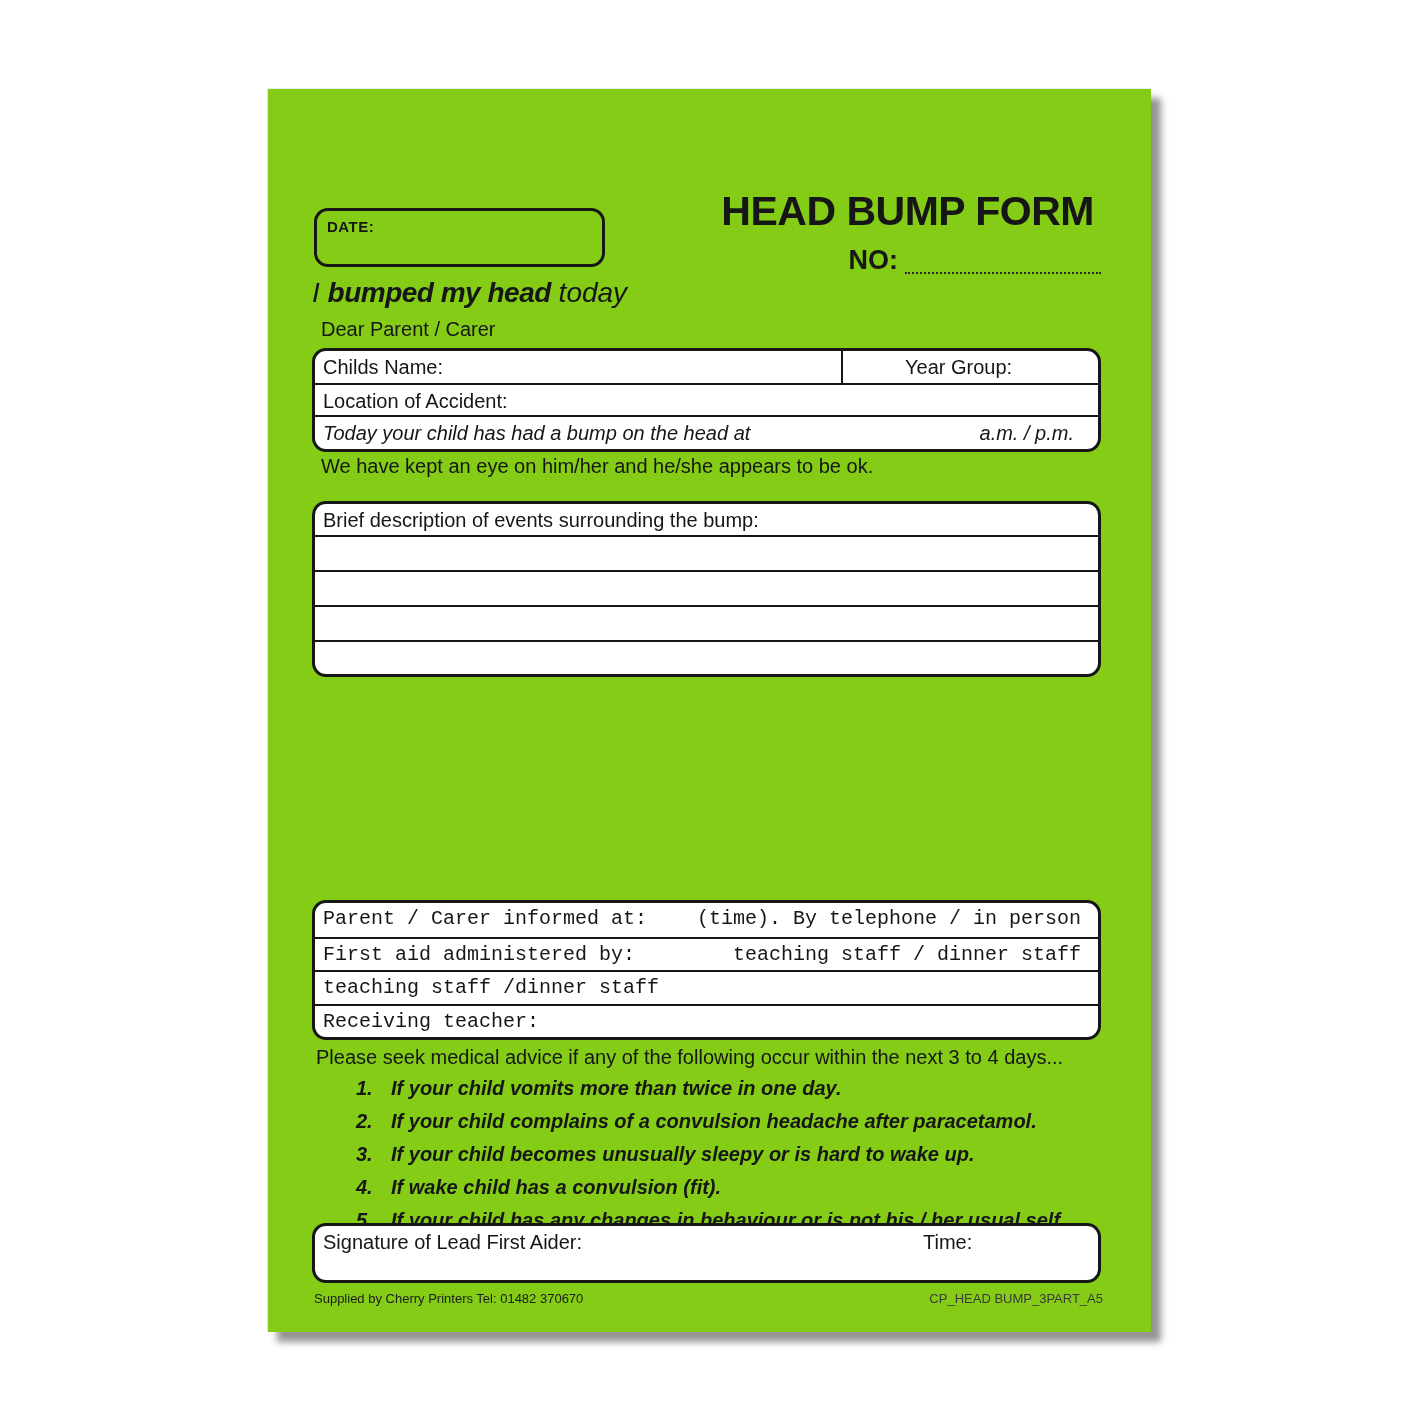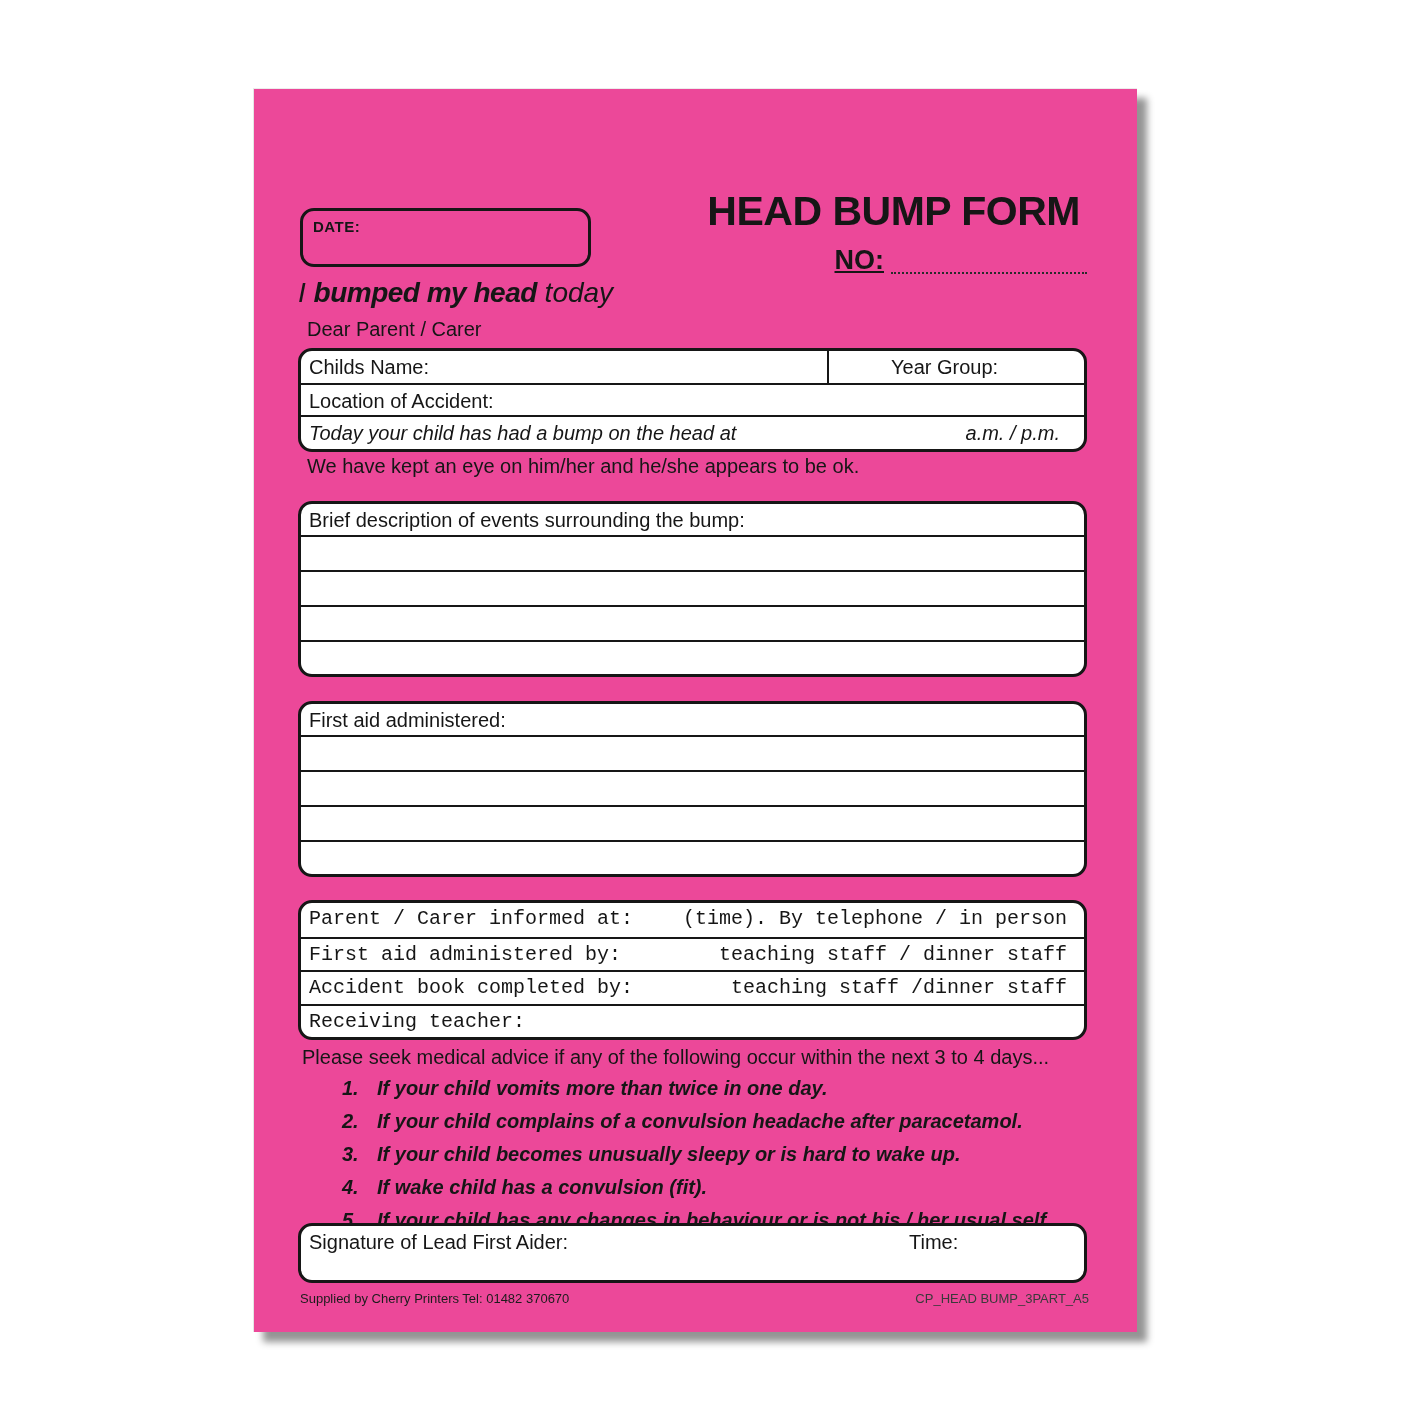--- a/index.html
+++ b/index.html
@@ -6,23 +6,23 @@
   body{
     width:1417px;height:1417px;
     background:#ffffff;
     font-family:"Liberation Sans", sans-serif;
     color:#161616;
     position:relative;
     overflow:hidden;
   }
   .sheet{
     position:absolute;
-    left:253px;top:88px;
+    left:267px;top:88px;
     width:883px;height:1243px;
-    background:#ec4899;
+    background:#84cc16;
     border-top:1px solid #ececec;
     border-left:1px solid #e6e6e6;
     box-shadow:10px 10px 7px rgba(0,0,0,0.42);
   }
   
   .date-box{
     position:absolute;left:46px;top:119px;
     width:291px;height:59px;
     border:3px solid #161616;border-radius:14px;
     box-sizing:border-box;
@@ -33,21 +33,21 @@
   }
   .title{
     position:absolute;top:102px;right:57px;margin:0;
     font-size:41px;font-weight:bold;letter-spacing:-0.5px;
     line-height:1;white-space:nowrap;
   }
   .no-row{
     position:absolute;top:158px;right:50px;
     display:flex;align-items:flex-end;gap:7px;
   }
-  .no-lbl{font-size:27px;font-weight:bold;line-height:1;text-decoration:underline;}
+  .no-lbl{font-size:27px;font-weight:bold;line-height:1;}
   .no-line{
     display:inline-block;width:196px;height:23px;
     border-bottom:2.5px dotted #2a2a2a;
   }
   .tagline{
     position:absolute;left:44px;top:188px;
     font-size:28px;font-style:italic;white-space:pre;
   }
   .tagline .t-bold{font-weight:bold;letter-spacing:-0.5px;}
   .salutation{
@@ -146,39 +146,31 @@
   <div class="reassurance">We have kept an eye on him/her and he/she appears to be ok.</div>
 
   <div class="box box-desc">
     <div class="row hdr-row lbl pad">Brief description of events surrounding the bump:</div>
     <div class="row blank-row"></div>
     <div class="row blank-row"></div>
     <div class="row blank-row"></div>
     <div class="row blank-row"></div>
   </div>
 
-  <div class="box box-firstaid">
-    <div class="row hdr-row lbl pad">First aid administered:</div>
-    <div class="row blank-row"></div>
-    <div class="row blank-row"></div>
-    <div class="row blank-row"></div>
-    <div class="row blank-row"></div>
-  </div>
 
   <div class="box box-notify">
     <div class="row n-row">
       <span class="lbl pad">Parent / Carer informed at:</span>
       <span class="lbl pad n-val">(time). By telephone / in person</span>
     </div>
     <div class="row n-row">
       <span class="lbl pad">First aid administered by:</span>
       <span class="lbl pad n-val">teaching staff / dinner staff</span>
     </div>
     <div class="row n-row">
-      <span class="lbl pad">Accident book completed by:</span>
       <span class="lbl pad n-val">teaching staff /dinner staff</span>
     </div>
     <div class="row n-row">
       <span class="lbl pad">Receiving teacher:</span>
       <span class="lbl pad n-val"></span>
     </div>
   </div>
 
   <div class="advice-intro">Please seek medical advice if any of the following occur within the next 3 to 4 days...</div>
   <div class="advice-list">

